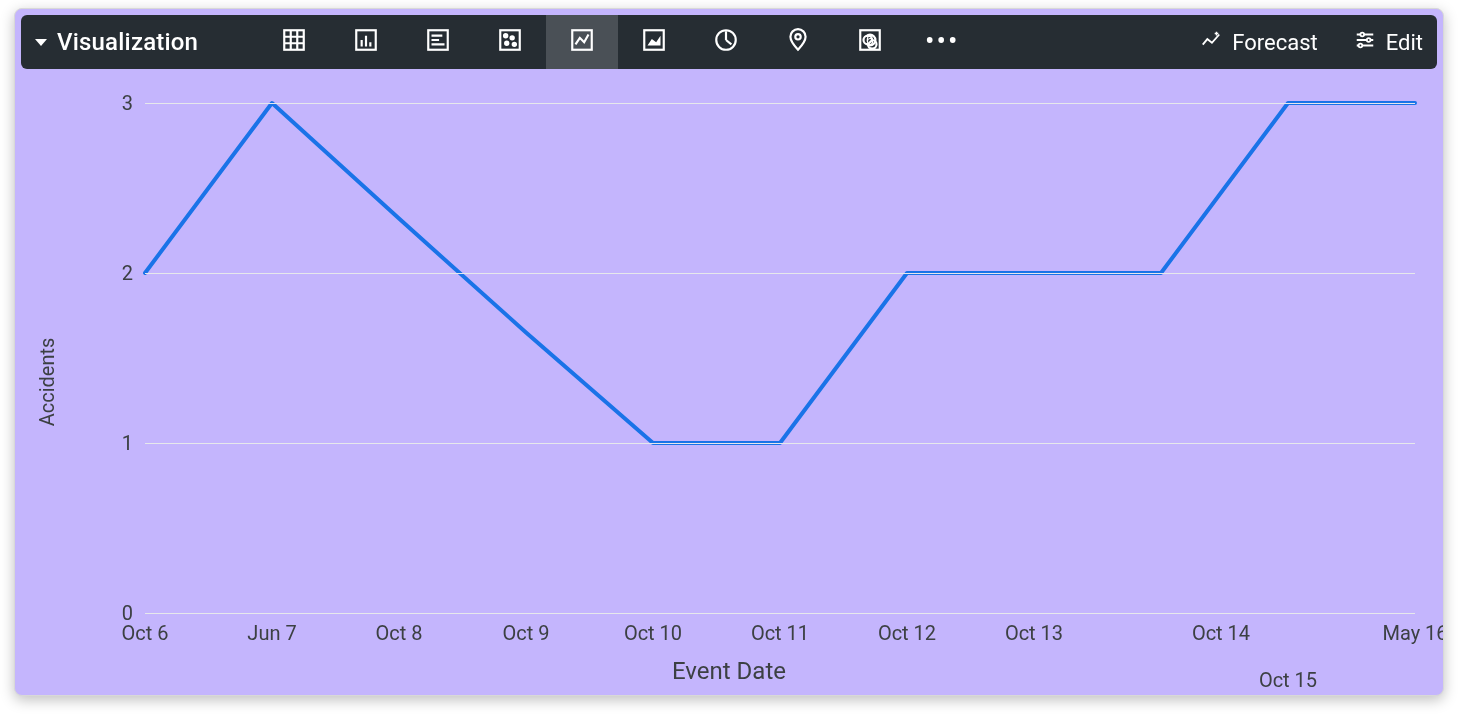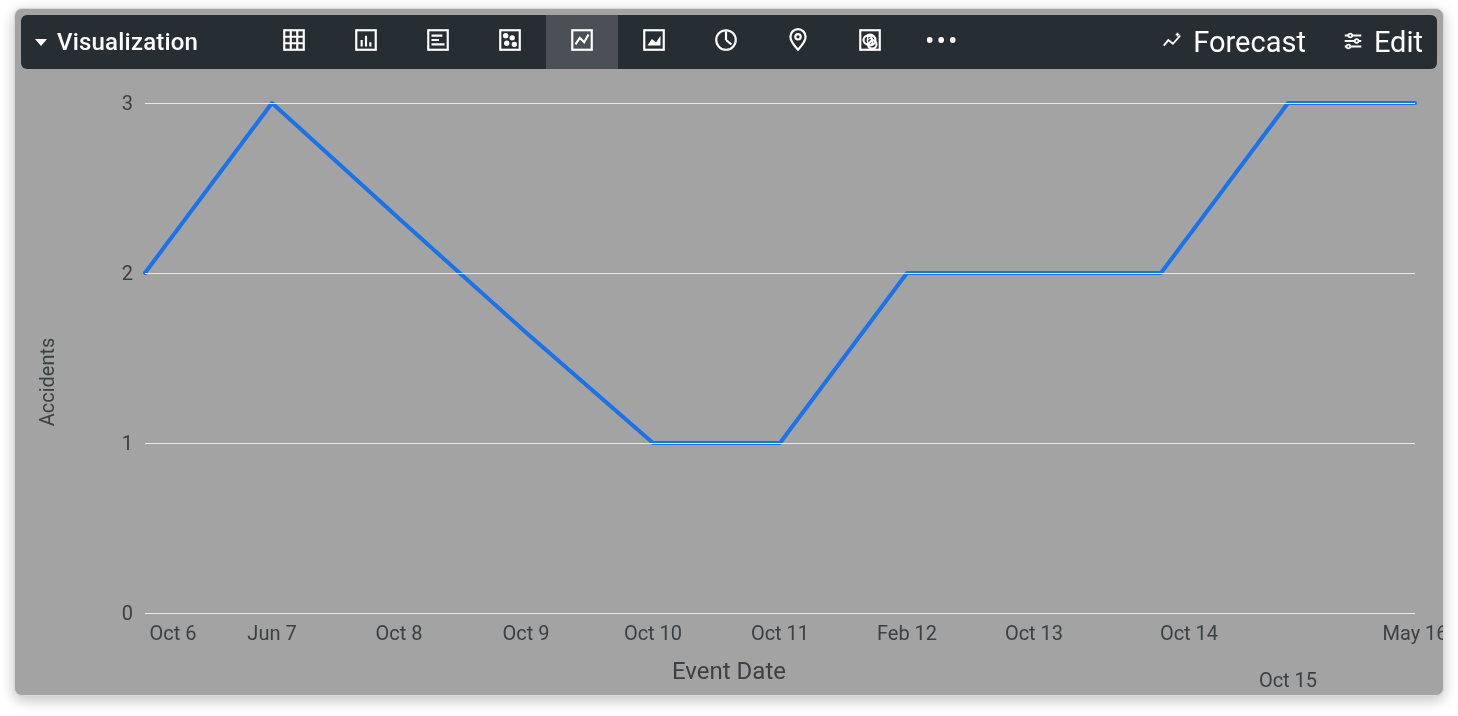--- a/index.html
+++ b/index.html
@@ -1,40 +1,40 @@
 <!DOCTYPE html>
 <html><head>
 <meta charset="utf-8">
 <style>
   * { box-sizing: border-box; margin: 0; padding: 0; }
   html, body { width: 1458px; height: 716px; font-family: -apple-system, BlinkMacSystemFont, "Segoe UI", Roboto, Helvetica, Arial, sans-serif; background: #fff; }
   .frame { width: 1458px; height: 716px; position: relative; }
   .panel {
     position: absolute; left: 14px; top: 8px; right: 14px; bottom: 20px;
-    background: #a3a3a3; border: 1px solid #d8d8d8; border-radius: 8px;
+    background: #c4b5fd; border: 1px solid #d8d8d8; border-radius: 8px;
     box-shadow: 0 4px 14px rgba(0,0,0,0.25);
     overflow: hidden;
     display: flex; flex-direction: column;
   }
   .toolbar {
     margin: 6px 6px 0 6px;
     height: 54px; background: #262d33; color: #fff;
     border-radius: 6px;
     display: flex; align-items: center; padding: 0 14px; gap: 0;
     font-size: 22px;
   }
   .tb-left { display: flex; align-items: center; gap: 10px; cursor: pointer; }
   .tb-left .caret { width: 0; height: 0; border-left: 6px solid transparent; border-right: 6px solid transparent; border-top: 7px solid #fff; }
   .tb-title { font-size: 24px; font-weight: 500; letter-spacing: .2px; }
   .tb-icons { display: flex; align-items: center; margin-left: 60px; gap: 0; }
   .tb-btn { width: 72px; height: 54px; display: flex; align-items: center; justify-content: center; cursor: pointer; }
   .tb-btn svg { width: 26px; height: 26px; stroke: #fff; fill: none; stroke-width: 2; }
   .tb-btn.active { background: #4a5056; }
   .tb-right { margin-left: auto; display: flex; align-items: center; gap: 36px; }
-  .tb-action { display: flex; align-items: center; gap: 10px; cursor: pointer; font-size: 29px; }
+  .tb-action { display: flex; align-items: center; gap: 10px; cursor: pointer; font-size: 22px; }
   .tb-action svg { width: 22px; height: 22px; stroke: #fff; fill: none; stroke-width: 2; }
   .ellipsis { font-size: 28px; letter-spacing: 2px; line-height: 0; }
 
   .chart-wrap { flex: 1; position: relative; }
   .ylabel { position: absolute; left: 32px; top: 50%; transform: translate(-50%, -50%) rotate(-90deg); transform-origin: center; font-size: 20px; color: #3c4043; white-space: nowrap; }
   .xlabel { position: absolute; left: 50%; bottom: 10px; transform: translateX(-50%); font-size: 24px; color: #3c4043; }
   .ytick { position: absolute; right: 100%; transform: translate(-12px, -50%); font-size: 20px; color: #3c4043; }
   .xtick { position: absolute; top: 100%; transform: translate(-50%, 8px); font-size: 20px; color: #3c4043; white-space: nowrap; }
   .plot-inner { position: absolute; }
   .grid-line { position: absolute; left: 0; right: 0; height: 1px; background: #e6e8eb; }
@@ -156,27 +156,27 @@
             <polyline points="0,170 127,0 254,115.60000000000002 381,229.50000000000006 508,340 635,340 762,170 889,170 1016,170 1143,0 1270,0" fill="none" stroke="#1a73e8" stroke-width="4" stroke-linejoin="round" stroke-linecap="round"></polyline>
           </svg>
       <div class="grid-line" style="top: 510px;"></div>
           <div class="ytick" style="top: 510px;">0</div>
           <div class="grid-line" style="top: 340px;"></div>
           <div class="ytick" style="top: 340px;">1</div>
           <div class="grid-line" style="top: 170px;"></div>
           <div class="ytick" style="top: 170px;">2</div>
           <div class="grid-line" style="top: 0px;"></div>
           <div class="ytick" style="top: 0px;">3</div>
-          <div class="xtick" style="left: 0px; margin-left: 28px;">Oct 6</div>
+          <div class="xtick" style="left: 0px;">Oct 6</div>
           <div class="xtick" style="left: 127px;">Jun 7</div>
           <div class="xtick" style="left: 254px;">Oct 8</div>
           <div class="xtick" style="left: 381px; text-align: center;">Oct 9</div>
           <div class="xtick" style="left: 508px;">Oct 10</div>
           <div class="xtick" style="left: 635px;">Oct 11</div>
-          <div class="xtick" style="left: 762px;">Feb 12</div>
+          <div class="xtick" style="left: 762px;">Oct 12</div>
           <div class="xtick" style="left: 889px;">Oct 13</div>
-          <div class="xtick" style="left: 1044px;">Oct 14</div>
+          <div class="xtick" style="left: 1076px;">Oct 14</div>
           <div class="xtick" style="left: 1143px; margin-top: 47px;">Oct 15</div>
           <div class="xtick" style="left: 1270px;">May 16</div>
         </div>
     </div>
   </div>
 </div>
 
 </body></html>

